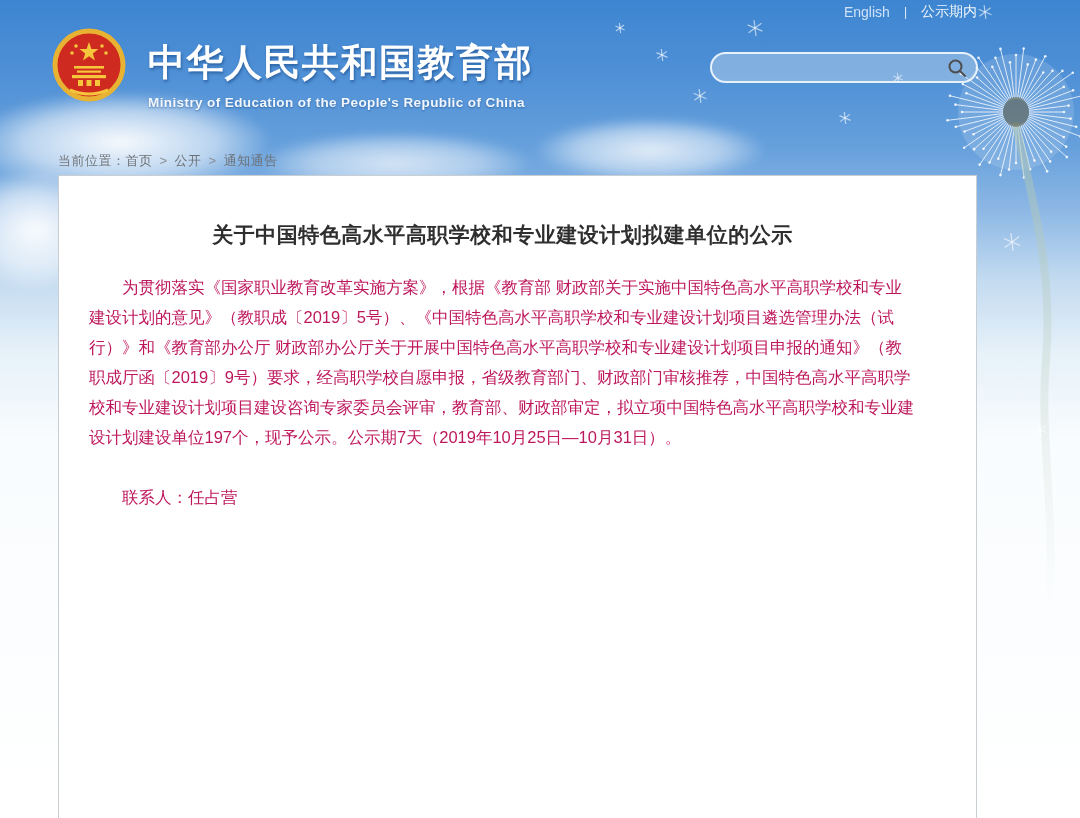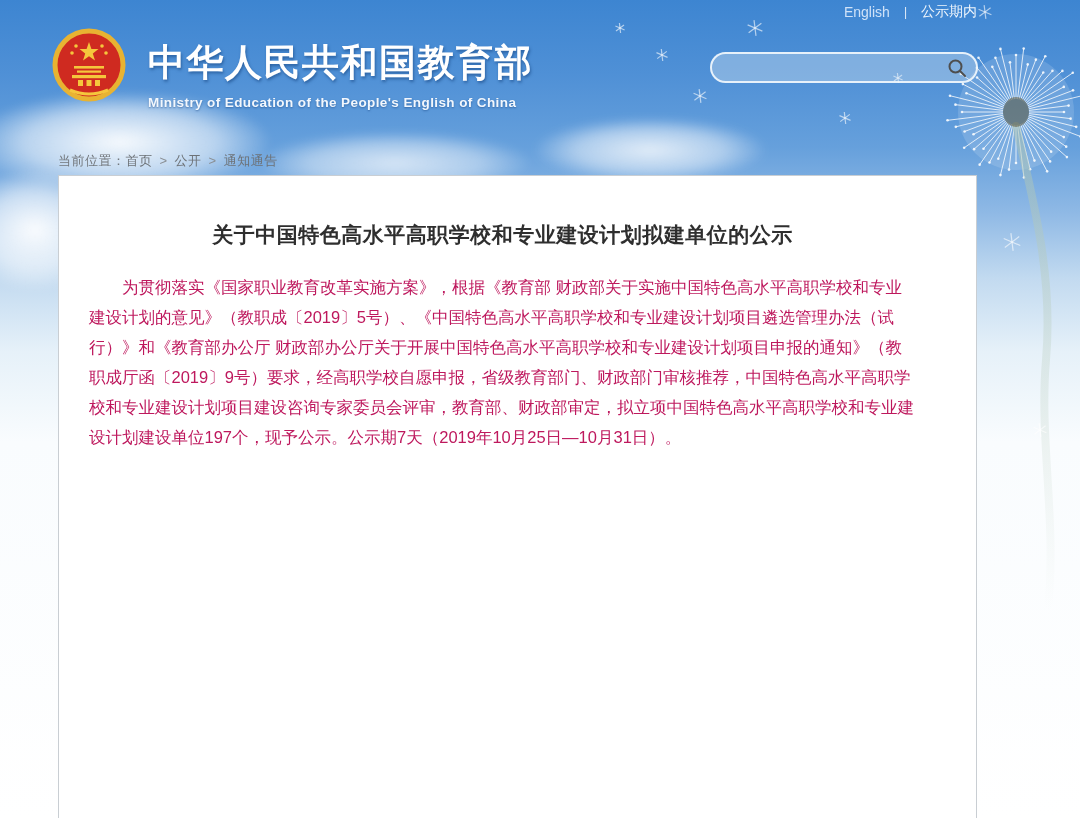--- a/index.html
+++ b/index.html
@@ -260,21 +260,21 @@
     <rect x="25" y="44.5" width="24" height="2.2" fill="#f5c63c"></rect>
     <rect x="20" y="49" width="34" height="3.2" fill="#f5c63c"></rect>
     <rect x="26" y="54" width="5" height="6" fill="#f5c63c"></rect>
     <rect x="34.5" y="54" width="5" height="6" fill="#f5c63c"></rect>
     <rect x="43" y="54" width="5" height="6" fill="#f5c63c"></rect>
     <path d="M18,64 Q37,72 56,64" stroke="#f5c63c" stroke-width="3" fill="none"></path>
   </svg>
 
   <div class="brand">
     <h1>中华人民共和国教育部</h1>
-    <div class="sub">Ministry of Education of the People's English of China</div>
+    <div class="sub">Ministry of Education of the People's Republic of China</div>
   </div>
 
   <div class="top-links">
     <a class="lang">English</a>
     <span class="sep">|</span>
     <a class="weibo">公示期内</a>
   </div>
 
   <div class="search-box">
     <input type="text" placeholder="" style="">
@@ -287,16 +287,17 @@
   </div>
 
   <div class="breadcrumb">
     <span>当前位置：</span><a>首页</a><span class="bsep">&gt;</span><a>公开</a><span class="bsep">&gt;</span><a>通知通告</a>
   </div>
 
   <div class="panel">
     <div class="article">
       <h2>关于中国特色高水平高职学校和专业建设计划拟建单位的公示</h2>
       <p>为贯彻落实《国家职业教育改革实施方案》，根据《教育部 财政部关于实施中国特色高水平高职学校和专业建设计划的意见》（教职成〔2019〕5号）、《中国特色高水平高职学校和专业建设计划项目遴选管理办法（试行）》和《教育部办公厅 财政部办公厅关于开展中国特色高水平高职学校和专业建设计划项目申报的通知》（教职成厅函〔2019〕9号）要求，经高职学校自愿申报，省级教育部门、财政部门审核推荐，中国特色高水平高职学校和专业建设计划项目建设咨询专家委员会评审，教育部、财政部审定，拟立项中国特色高水平高职学校和专业建设计划建设单位197个，现予公示。公示期7天（2019年10月25日—10月31日）。</p>
+      <p>联系人：任占营</p>
     </div>
   </div>
 
 </div>
 
 </body></html>

